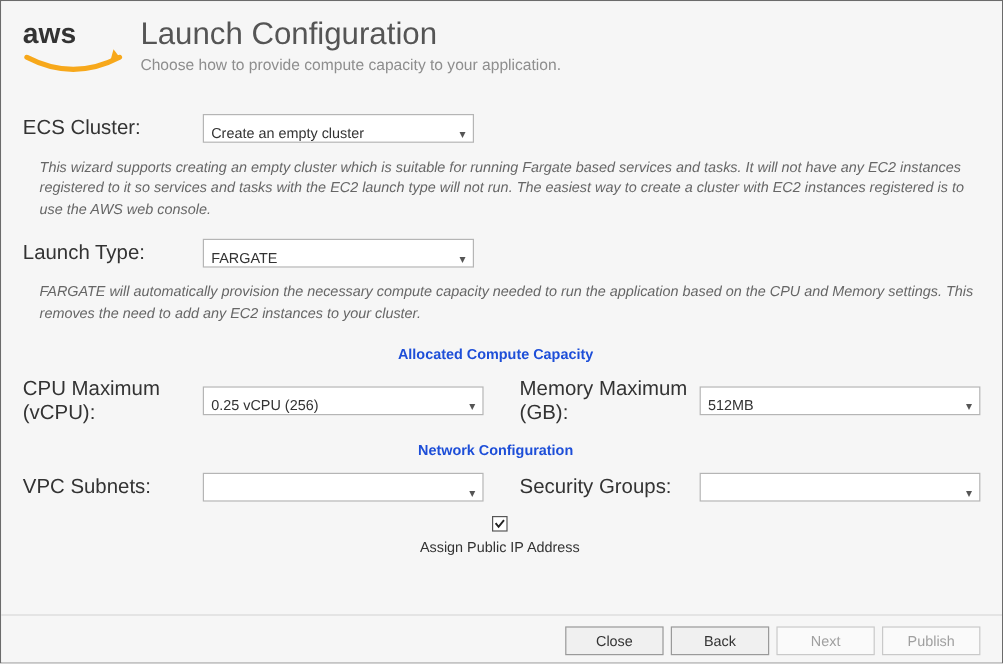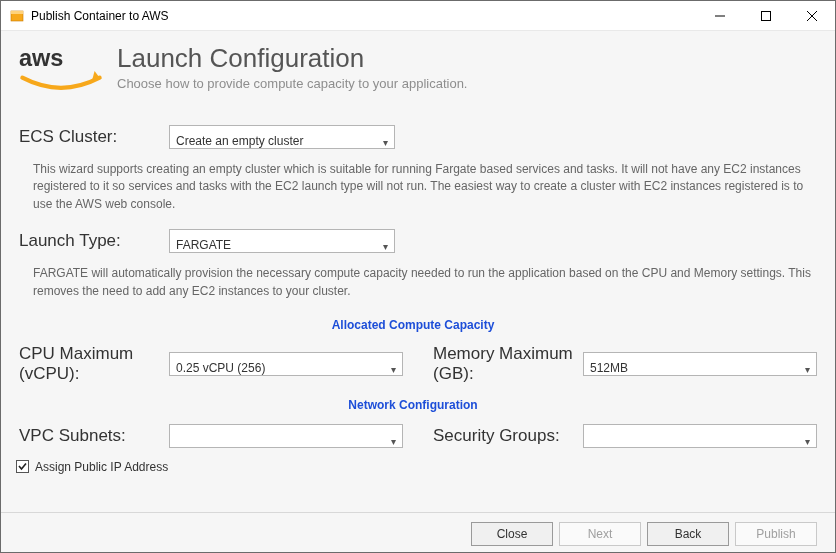--- a/index.html
+++ b/index.html
@@ -13,72 +13,48 @@
 
   .body { flex:1; background:#f6f6f6; padding:12px 18px 8px 18px; display:flex; flex-direction:column; position:relative; }
 
   .header { display:flex; gap:14px; margin-bottom:24px; }
   .header .logo { width:84px; height:60px; margin-top:-2px; }
   .header .h-text h1 { margin:0 0 2px 0; font-size:26px; font-weight:400; color:#555; }
   .header .h-text p  { margin:0; font-size:13px; color:#8e8e8e; }
 
   .row { display:flex; align-items:center; margin-bottom:8px; }
   .label { width:150px; font-size:17px; color:#333; }
-  .desc { color:#666; font-size:12px; line-height:1.45; margin:4px 0 16px 14px; }
+  .desc { font-style:italic; color:#666; font-size:12px; line-height:1.45; margin:4px 0 16px 14px; }
 
   .select, .text-input {
     height:24px; background:#fff; border:1px solid #b5b5b5; font-size:12px; color:#333;
     display:flex; align-items:flex-end; padding:0 6px; position:relative;
   }
   .select { justify-content:space-between; }
   .select .chev { color:#555; font-size:10px; }
   .text-input.focused { border:1px solid #5aa3e8; }
   .text-input .caret { width:1px; height:14px; background:#000; margin-right:1px; }
 
   .section-h { font-weight:600; color:#1d4ed8; margin:2px 0 12px -10px; font-size:12px;text-align:center; }
   .grid2 { display:flex; gap:30px; }
   .col { flex:1; display:flex; align-items:center; }
   .col .label { width:150px; }
 
-  .checkbox-row { display:flex; align-items:center; gap:6px; margin-top:12px; margin-left:-3px; }
+  .checkbox-row { display:flex; align-items:center; gap:6px; margin-top:12px; margin-left:-3px;flex-direction:column; }
   .checkbox { width:13px; height:13px; border:1px solid #555; background:#fff; display:flex; align-items:center; justify-content:center; font-size:10px; color:#222; }
 
   .footer { position:absolute; right:18px; bottom:6px; display:flex; gap:6px;margin-left:47px; }
   .footer-bar { position:absolute; left:0; right:0; bottom:0; height:40px; border-top:1px solid #d8d8d8; }
   .btn { min-width:82px; height:24px; border:1px solid #9a9a9a; background:#f0f0f0; display:flex; align-items:center; justify-content:center; font-size:12px; color:#333; }
   .btn.disabled { color:#a0a0a0; border-color:#c9c9c9; background:#fafafa; }
 </style>
 </head>
 <body>
 
 <div class="window">
-  <div class="titlebar">
-    <svg class="app-icon" viewBox="0 0 16 16">
-      <rect x="2" y="3" width="12" height="10" fill="#f7a81b" stroke="#c97a00" stroke-width="0.6"></rect>
-      <rect x="2" y="3" width="12" height="3" fill="#ffd27a"></rect>
-    </svg>
-    <div class="title">Publish Container to AWS</div>
-    <div class="spacer"></div>
-    <div class="win-btn">
-      <svg width="10" height="10">
-          <line x1="0" y1="5" x2="10" y2="5" stroke="#000" stroke-width="1"></line>
-        </svg>
-    </div>
-    <div class="win-btn">
-      <svg width="10" height="10">
-          <rect x="0.5" y="0.5" width="9" height="9" fill="none" stroke="#000" stroke-width="1"></rect>
-        </svg>
-    </div>
-    <div class="win-btn close">
-      <svg width="10" height="10">
-          <line x1="0" y1="0" x2="10" y2="10" stroke="#000" stroke-width="1"></line>
-          <line x1="10" y1="0" x2="0" y2="10" stroke="#000" stroke-width="1"></line>
-        </svg>
-    </div>
-  </div>
 
   <div class="body">
 
     <div class="header">
       <svg class="logo" viewBox="0 0 100 60">
         <text x="0" y="24" font-family="Arial" font-size="28" font-weight="700" fill="#333">aws</text>
         <path d="M4,38 Q50,62 96,38" fill="none" stroke="#f7a81b" stroke-width="5" stroke-linecap="round"></path>
         <path d="M96,38 l-6,-8 l-3,11 z" fill="#f7a81b"></path>
       </svg>
       <div class="h-text">
@@ -147,19 +123,19 @@
         <svg width="11" height="11">
             <path d="M2 5 L4.5 8 L9 2.5" fill="none" stroke="#222" stroke-width="1.6"></path>
           </svg>
       </div>
       <span>Assign Public IP Address</span>
     </div>
 
     <div class="footer-bar"></div>
     <div class="footer">
       <div class="btn">Close</div>
+      <div class="btn">Back</div>
       <div class="btn disabled">Next</div>
-      <div class="btn">Back</div>
       <div class="btn disabled">Publish</div>
     </div>
 
   </div>
 </div>
 
 </body></html>

